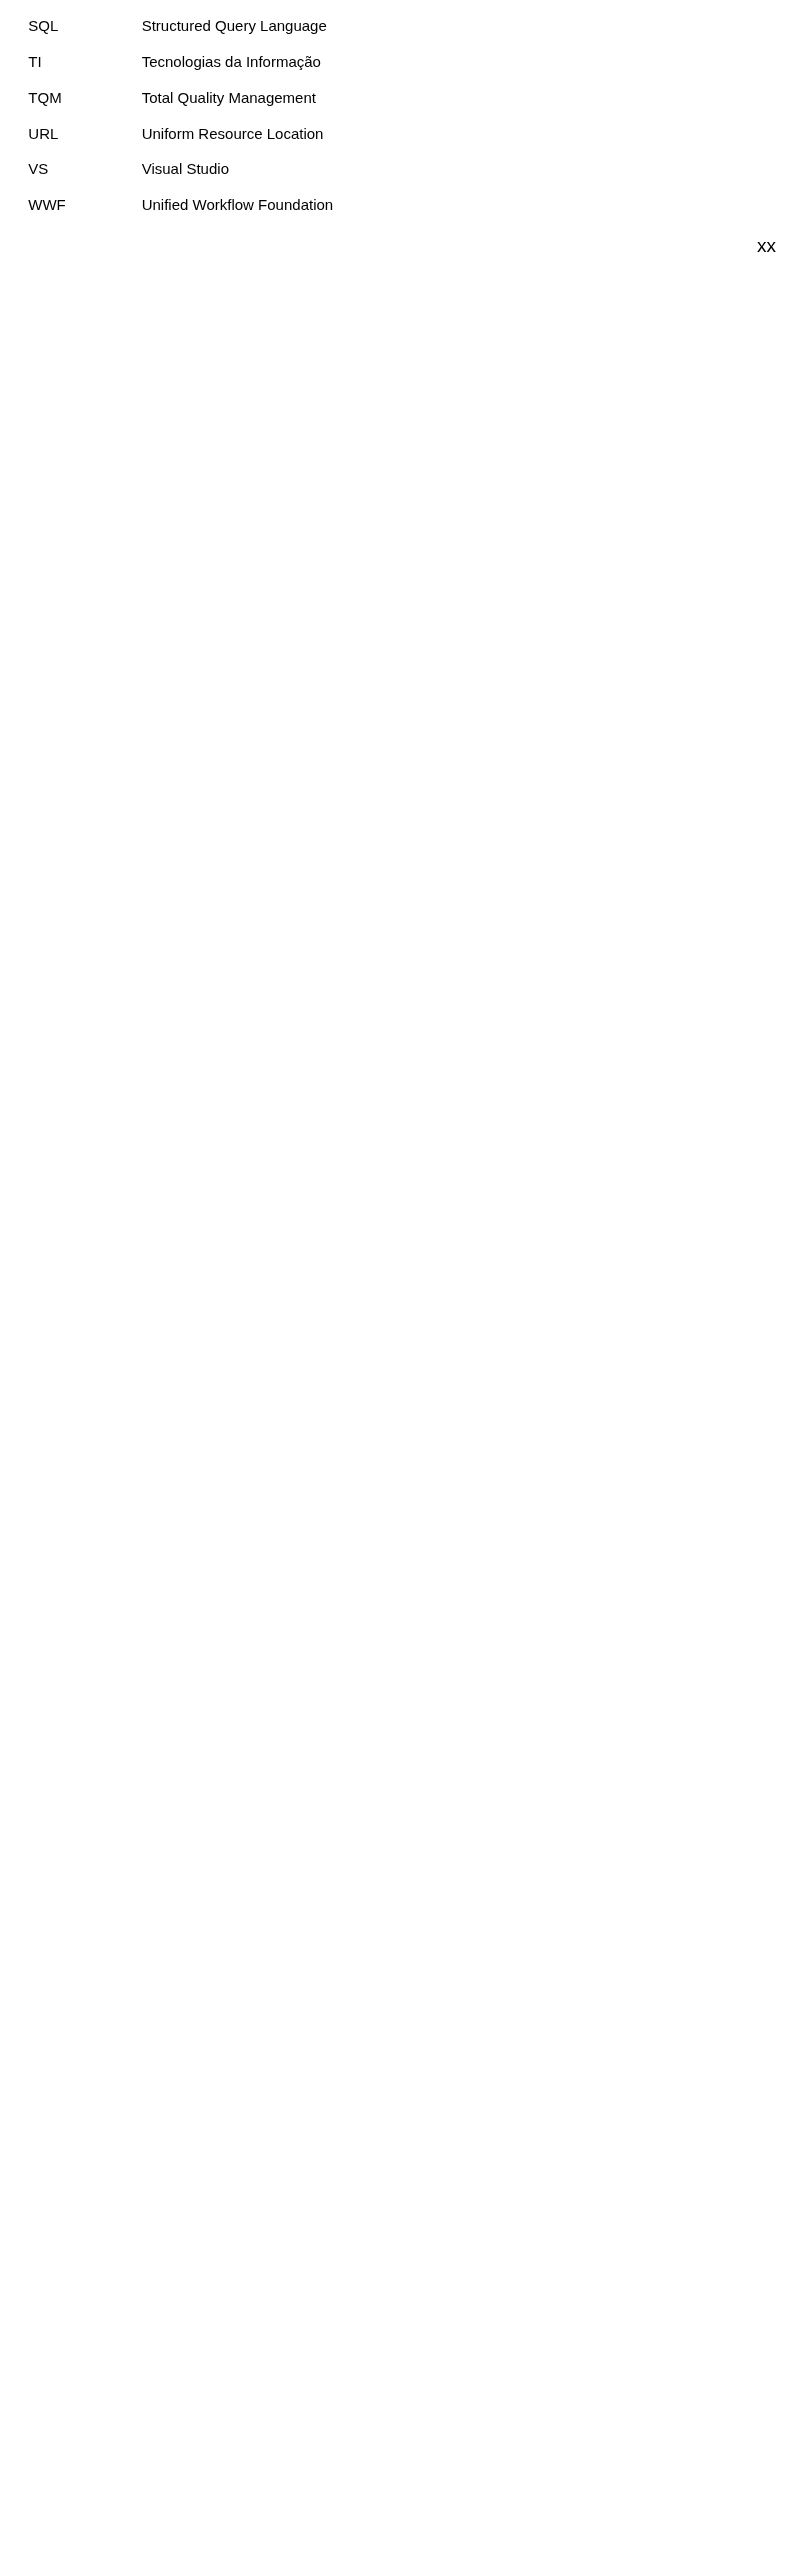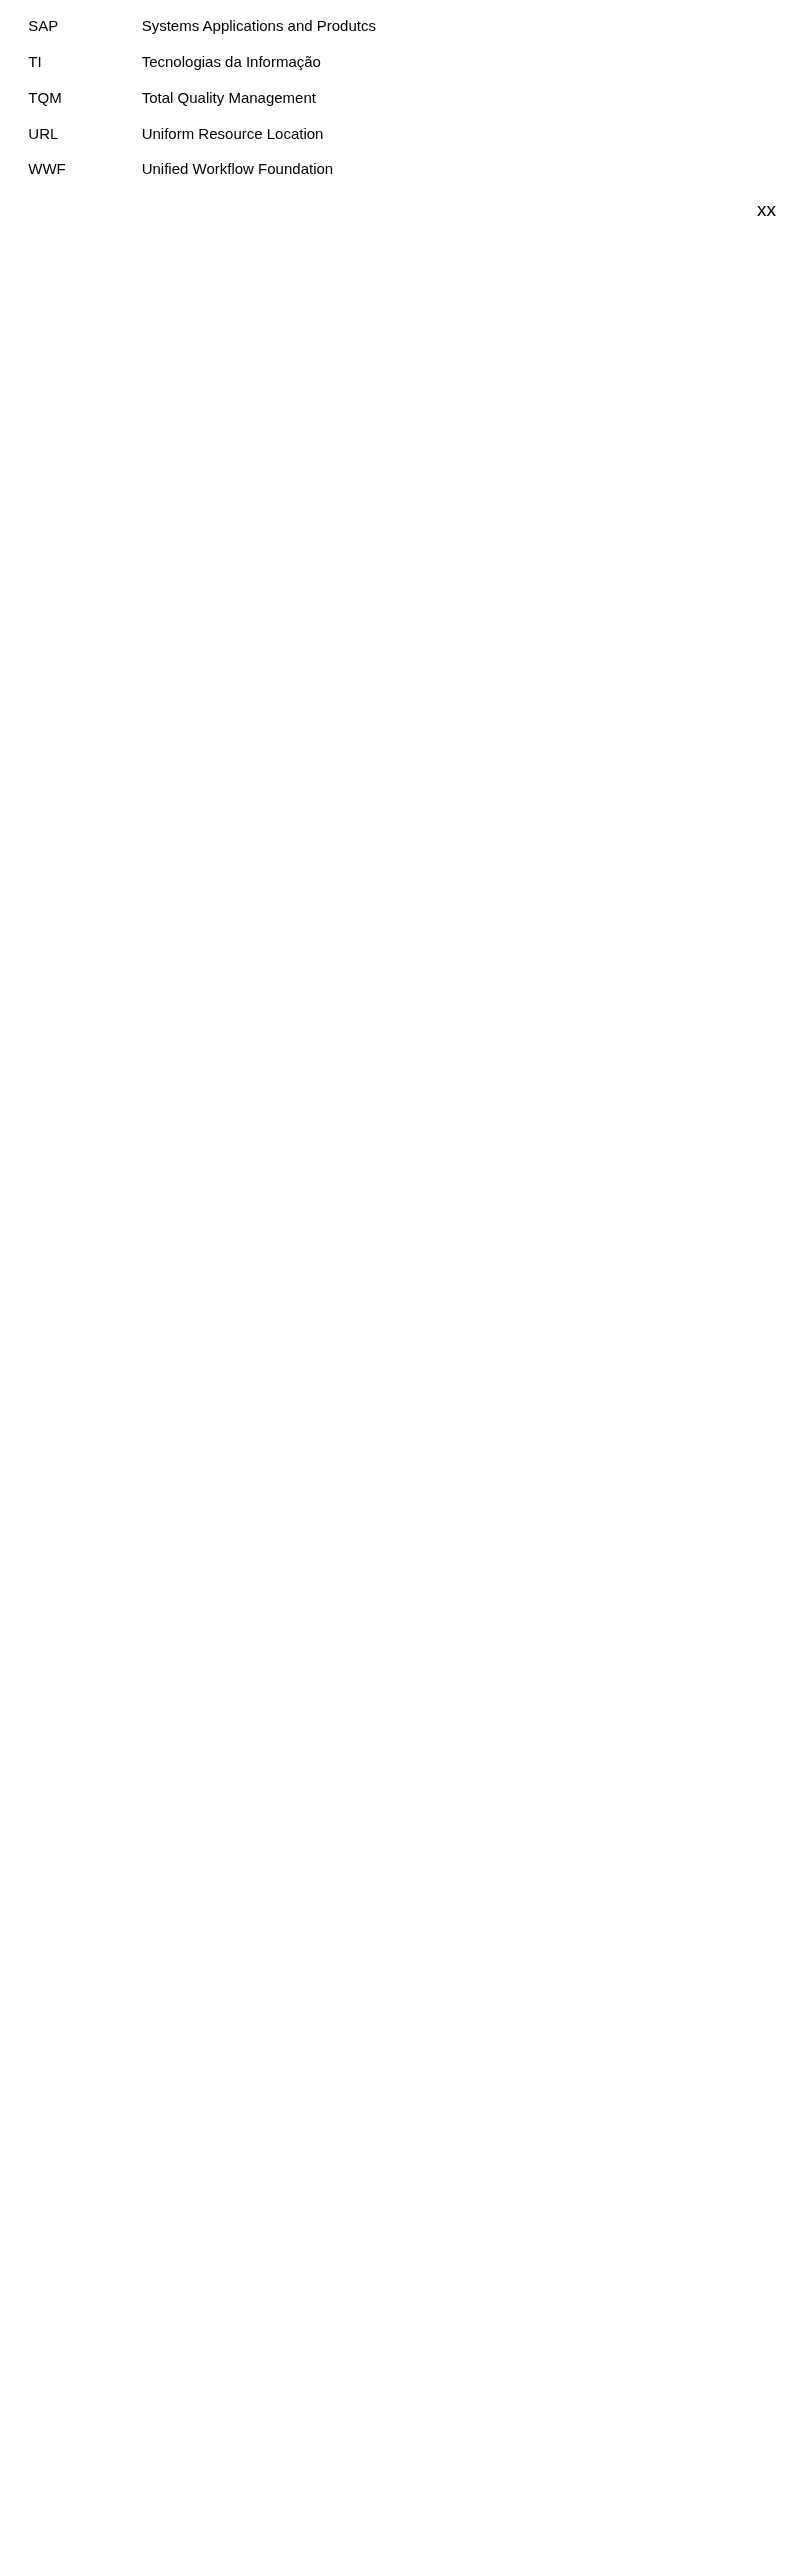--- a/index.html
+++ b/index.html
@@ -51,37 +51,41 @@
       font-size: 19px;
       color: #000000;
     }
   </style>
 </head>
 <body>
 
 <div class="content-area">
   <table class="acronym-table">
     <tbody id="table-body">
-        <tr>
-          <td>SAP</td>
-          <td>Systems Applications and Produtcs</td>
+    <tr>
+          <td>SQL</td>
+          <td>Structured Query Language</td>
         </tr>
         <tr>
           <td>TI</td>
           <td>Tecnologias da Informação</td>
         </tr>
         <tr>
           <td>TQM</td>
           <td>Total Quality Management</td>
         </tr>
         <tr>
           <td>URL</td>
           <td>Uniform Resource Location</td>
         </tr>
         <tr>
+          <td>VS</td>
+          <td>Visual Studio</td>
+        </tr>
+        <tr>
           <td>WWF</td>
           <td>Unified Workflow Foundation</td>
         </tr>
       </tbody>
   </table>
   <div class="page-number">xx</div>
 </div>
 
 
 </body></html>

